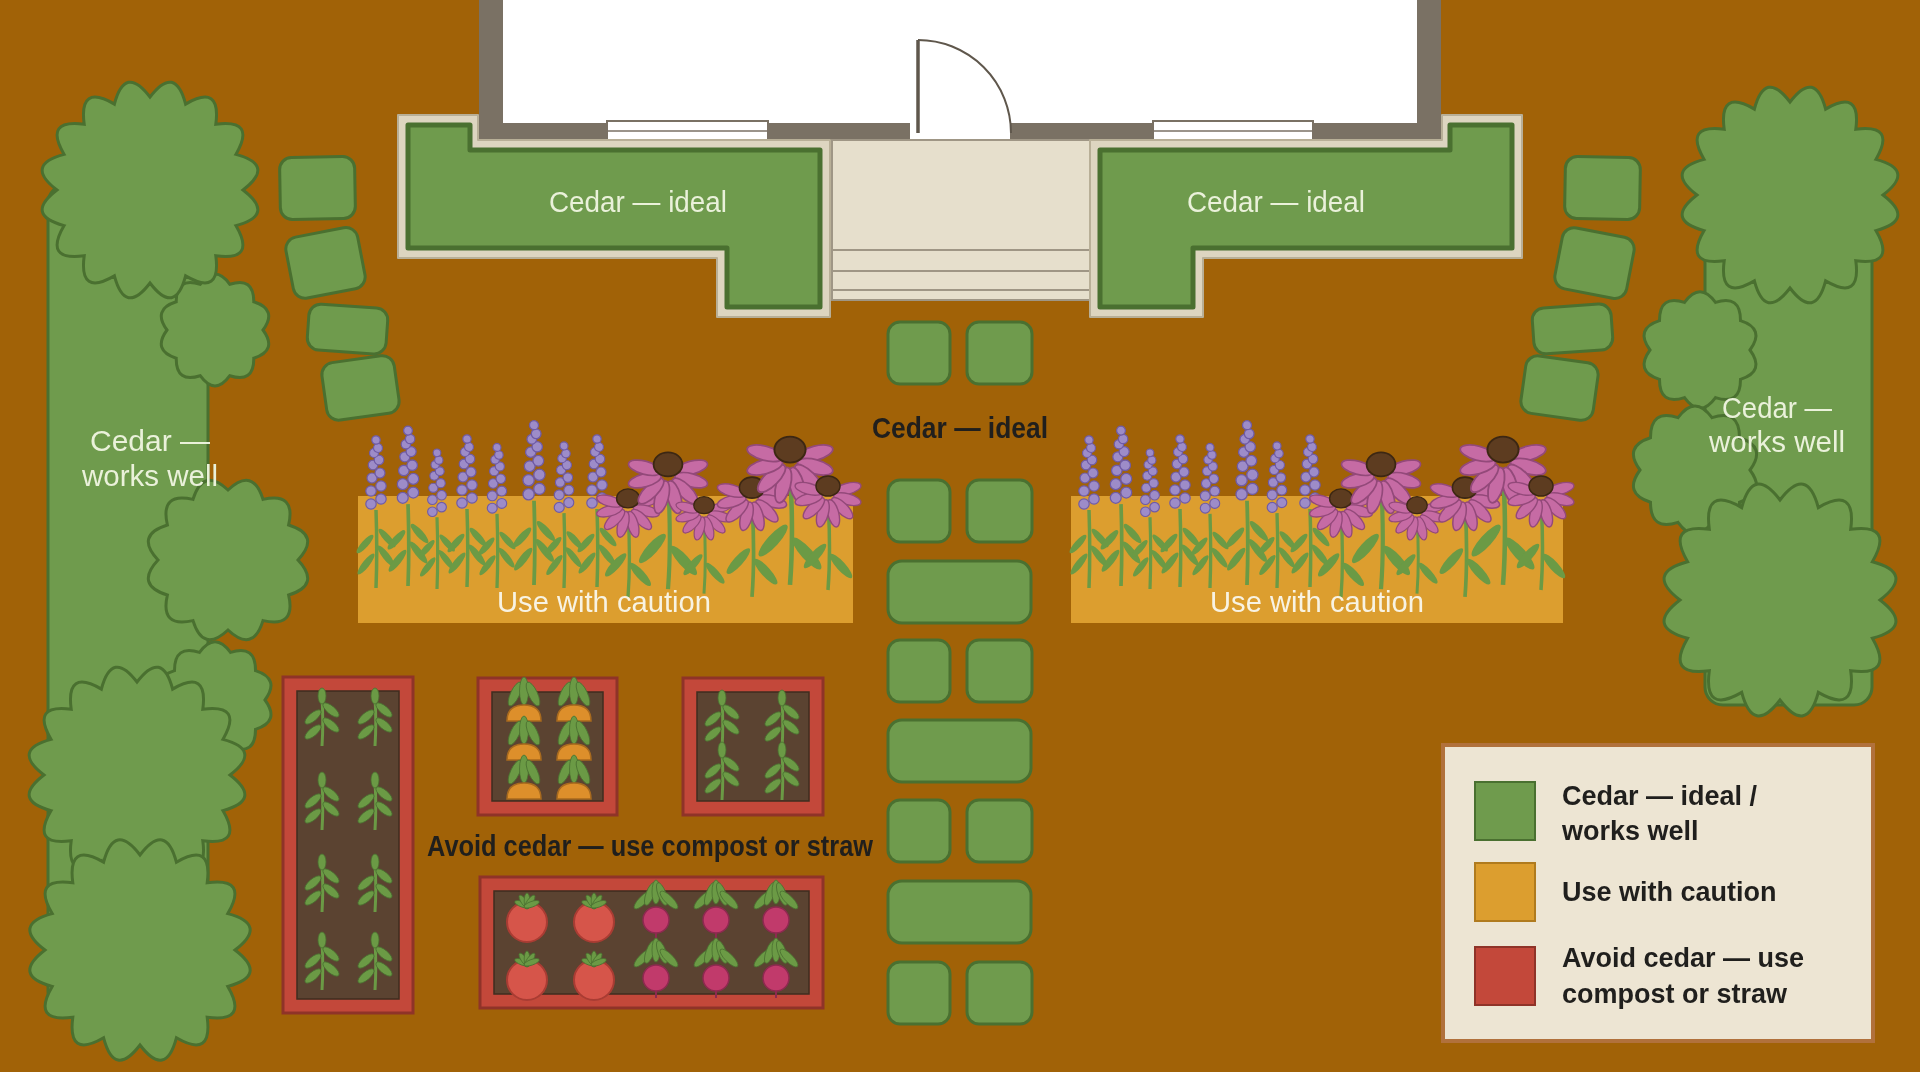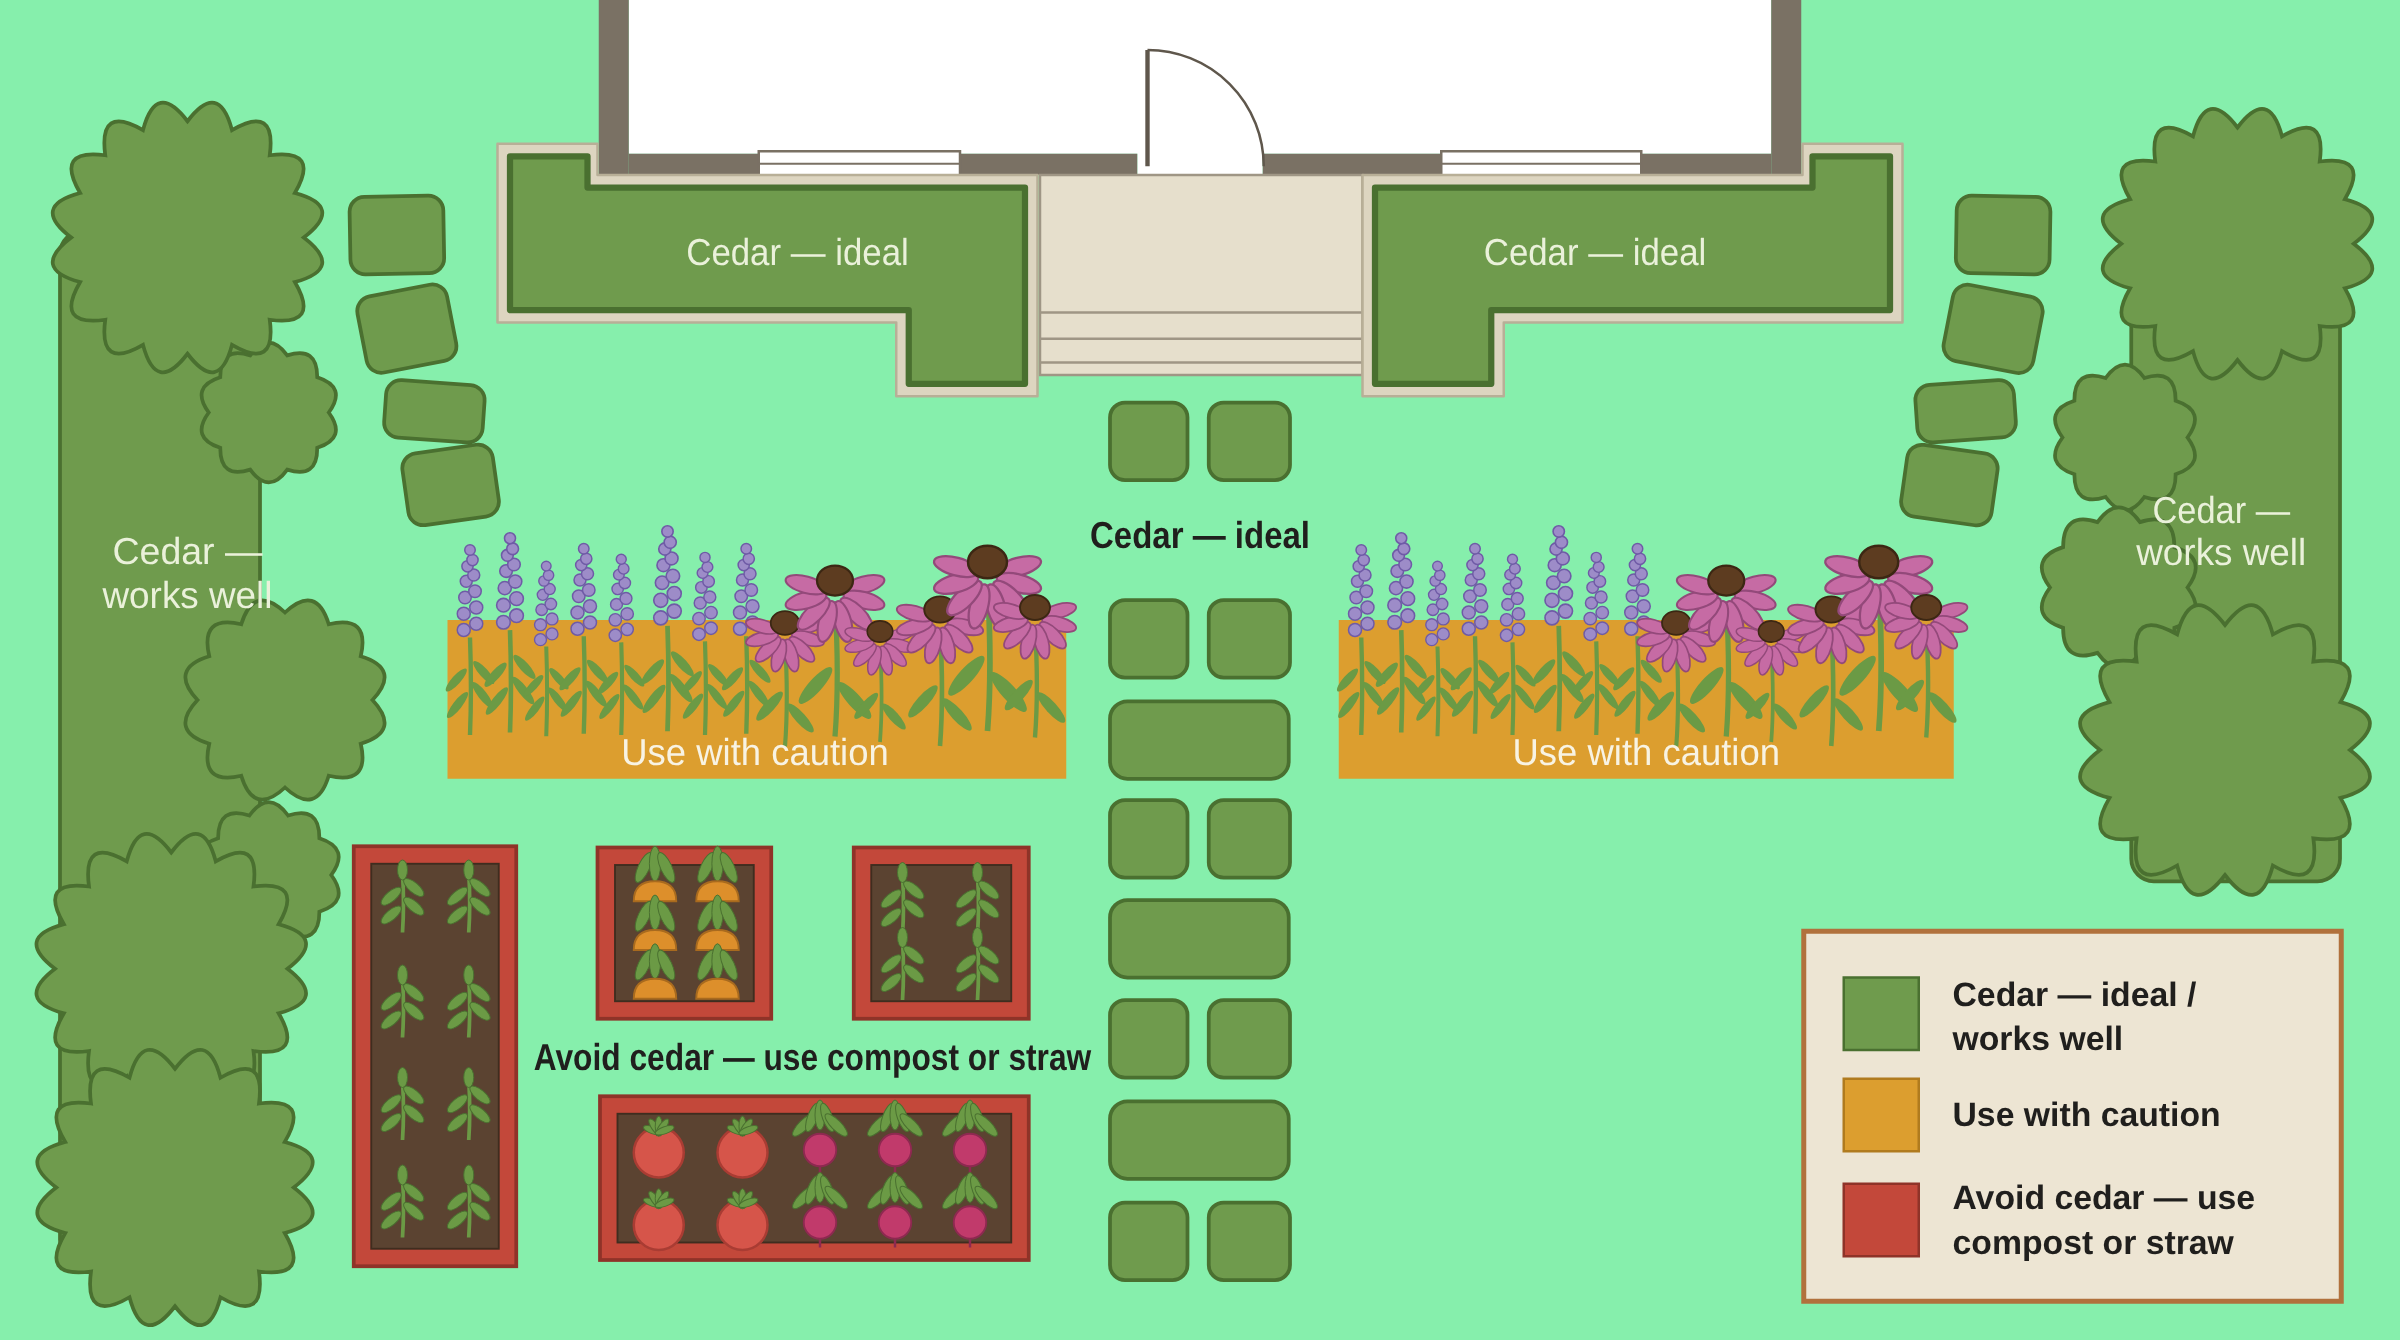--- a/index.html
+++ b/index.html
@@ -1,16 +1,16 @@
 <!DOCTYPE html>
 <html style="--bg: #fbf9f6; --house-wall: #7a7164; --house-interior: #ffffff; --door-stroke: #5f574c; --porch: #e6dfcc; --porch-line: #9f9685; --frame-beige: #ddd5c0; --frame-edge: #b8af97; --green: #6f9b4d; --green-dark: #4a7030; --green-text: #eaf1da; --orange: #dc9e2f; --orange-text: #f8f3e3; --red: #c3483a; --red-dark: #8f3328; --soil: #5b4331; --black-text: #201f1d; --legend-bg: #ede5d3; --legend-border: #b1713c; --lavender: #9d8cc8; --lavender-dark: #6f5ba6; --pink: #c66ba4; --pink-dark: #93497a; --cone-brown: #5d3c20; --tomato: #d6554a; --tomato-dark: #a93c33; --radish: #c13a6b; --radish-dark: #8d2950; --carrot: #dd8f2b; --carrot-dark: #a86a1e; --leaf: #6b9a45;"><head>
 <meta charset="utf-8">
 <style>
   html,body{margin:0;padding:0;background:#fbf9f6;}
-  .stage{position:relative;width:1920px;height:1072px;overflow:hidden;background:#86efac;}
+  .stage{position:relative;width:1920px;height:1072px;overflow:hidden;background:#a16207;}
   svg{position:absolute;left:0;top:0;}
   text{font-family:"Liberation Sans",sans-serif;}
   .lbl-green{fill:var(--green-text);font-size:30px;}
   .lbl-orange{fill:var(--orange-text);font-size:30px;}
   .lbl-black{fill:var(--black-text);font-size:30px;font-weight:700;}
   .lbl-legend{fill:var(--black-text);font-size:27px;font-weight:700;}
   .bed-green{fill:var(--green);stroke:var(--green-dark);stroke-width:5;stroke-linejoin:round;}
   .frame{fill:var(--frame-beige);stroke:var(--frame-edge);stroke-width:2;stroke-linejoin:round;}
   .hedge{fill:var(--green);stroke:var(--green-dark);stroke-width:3;}
   .paver{fill:var(--green);stroke:var(--green-dark);stroke-width:3;}

